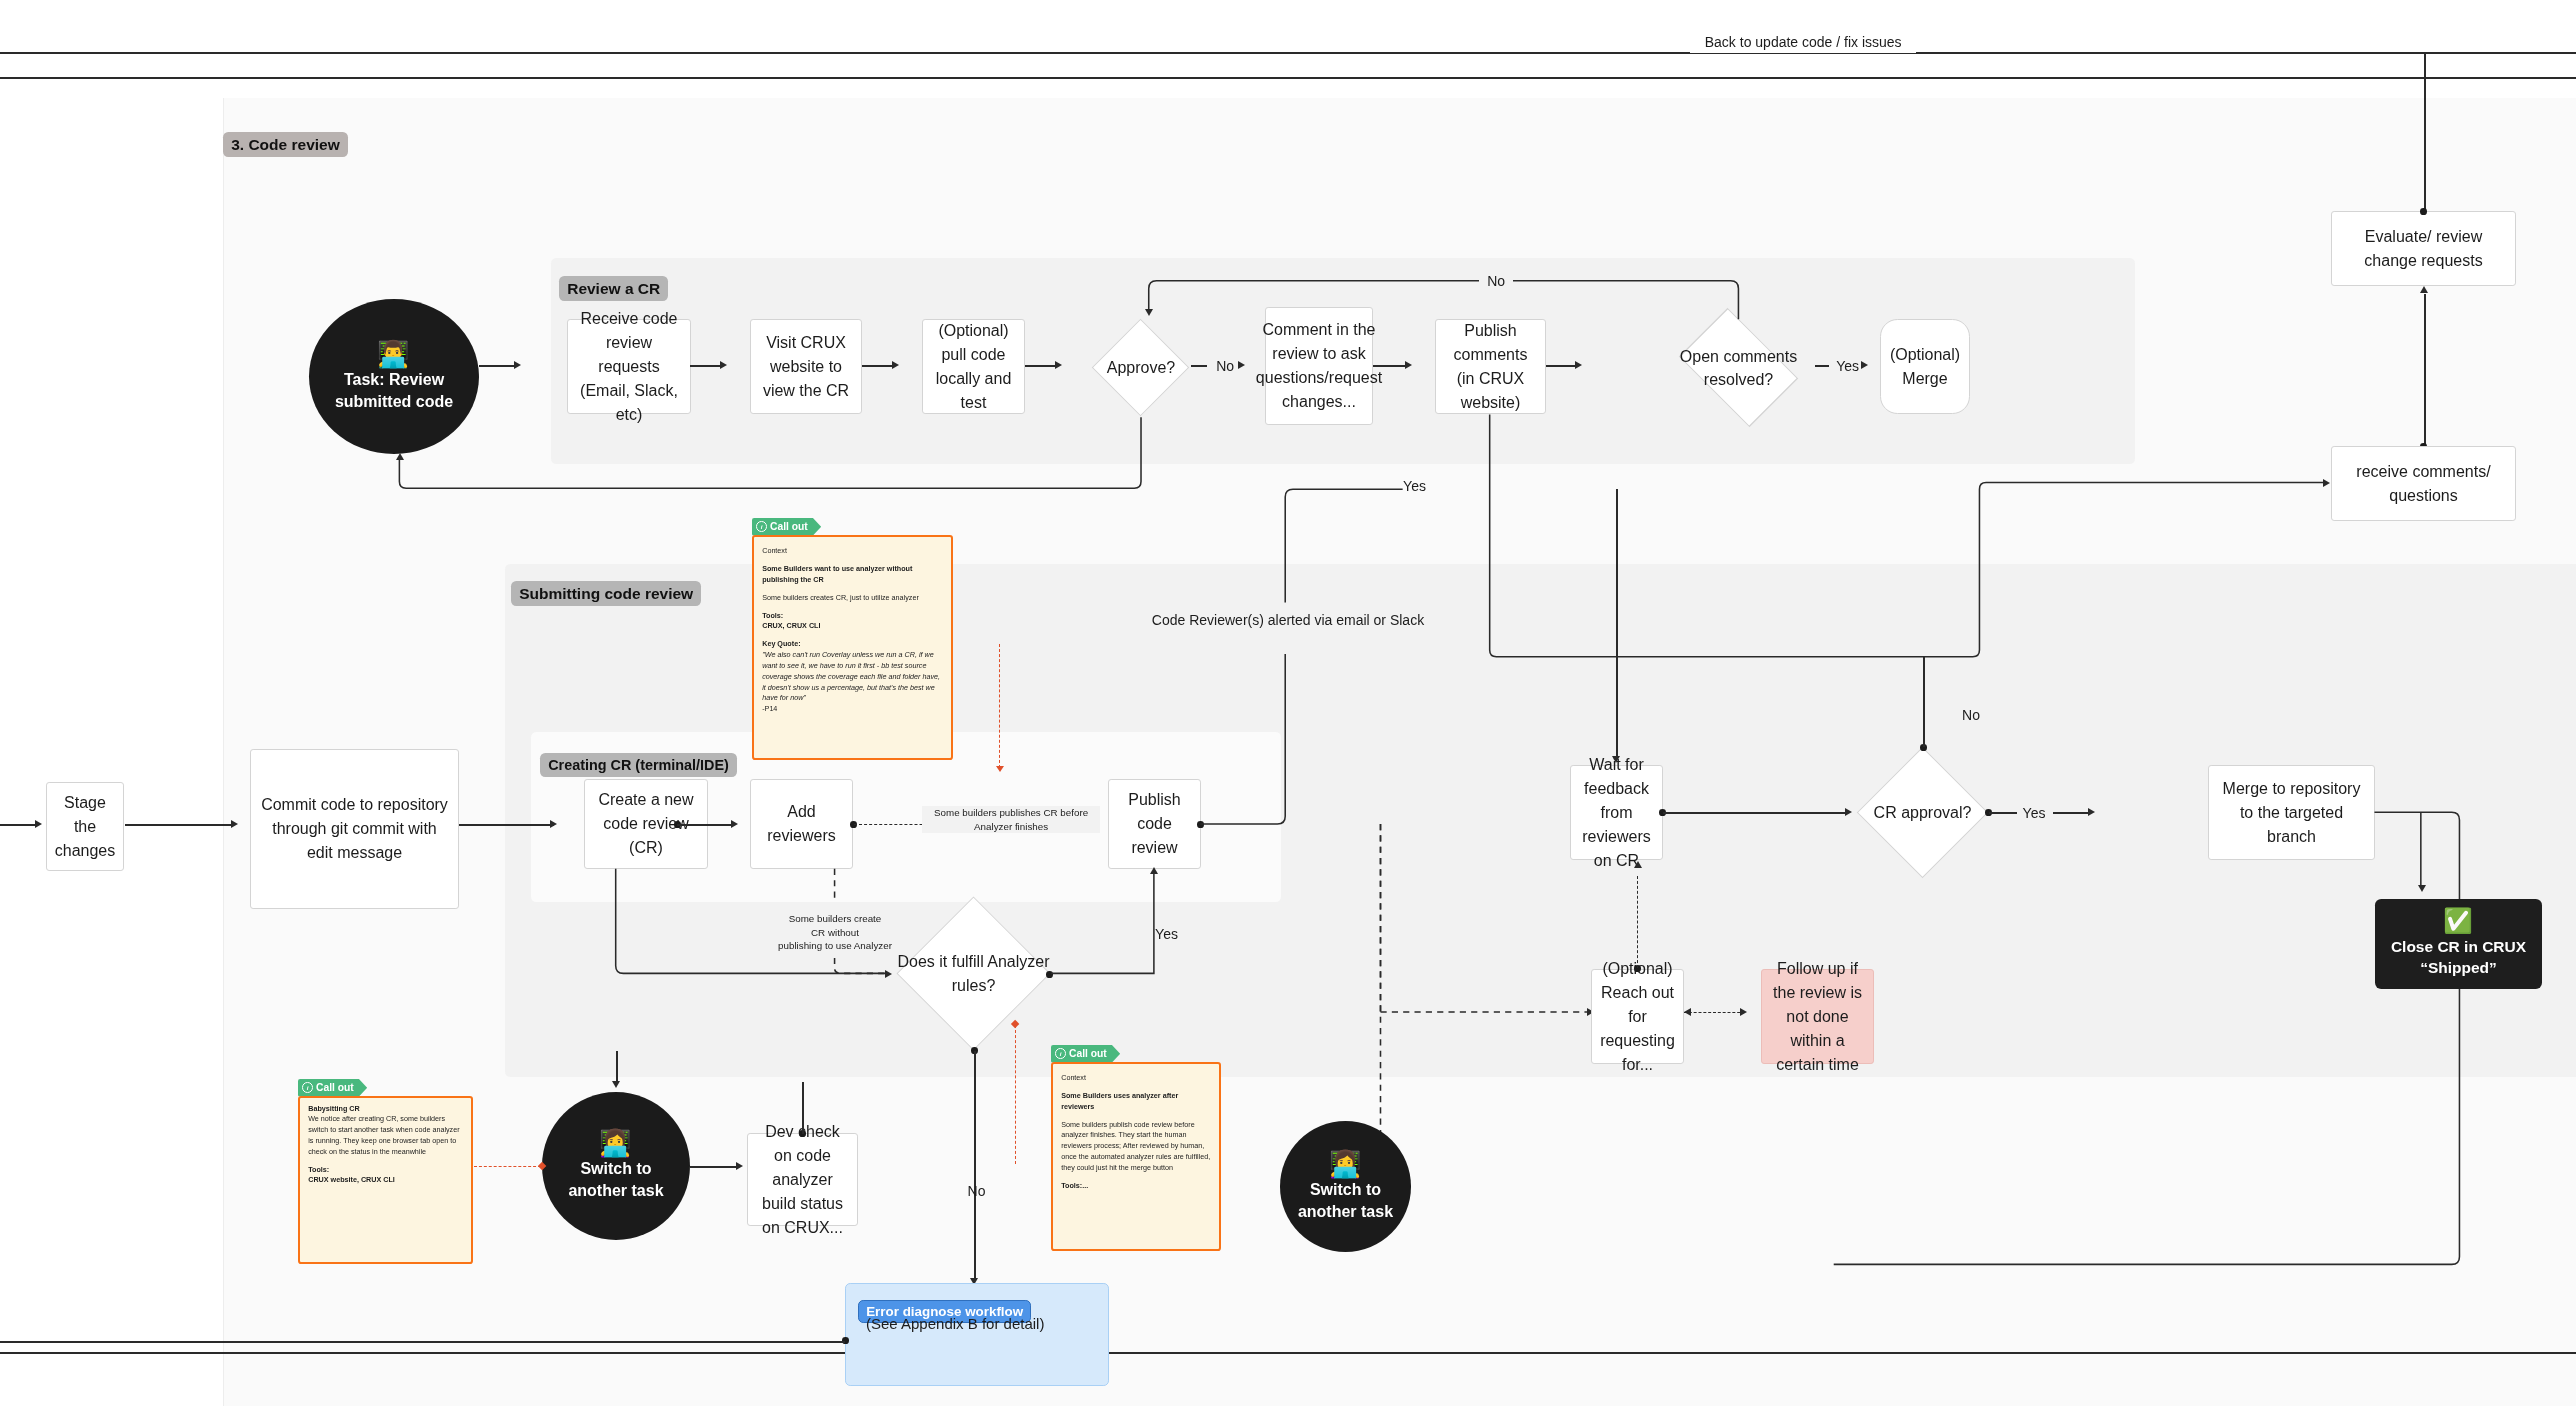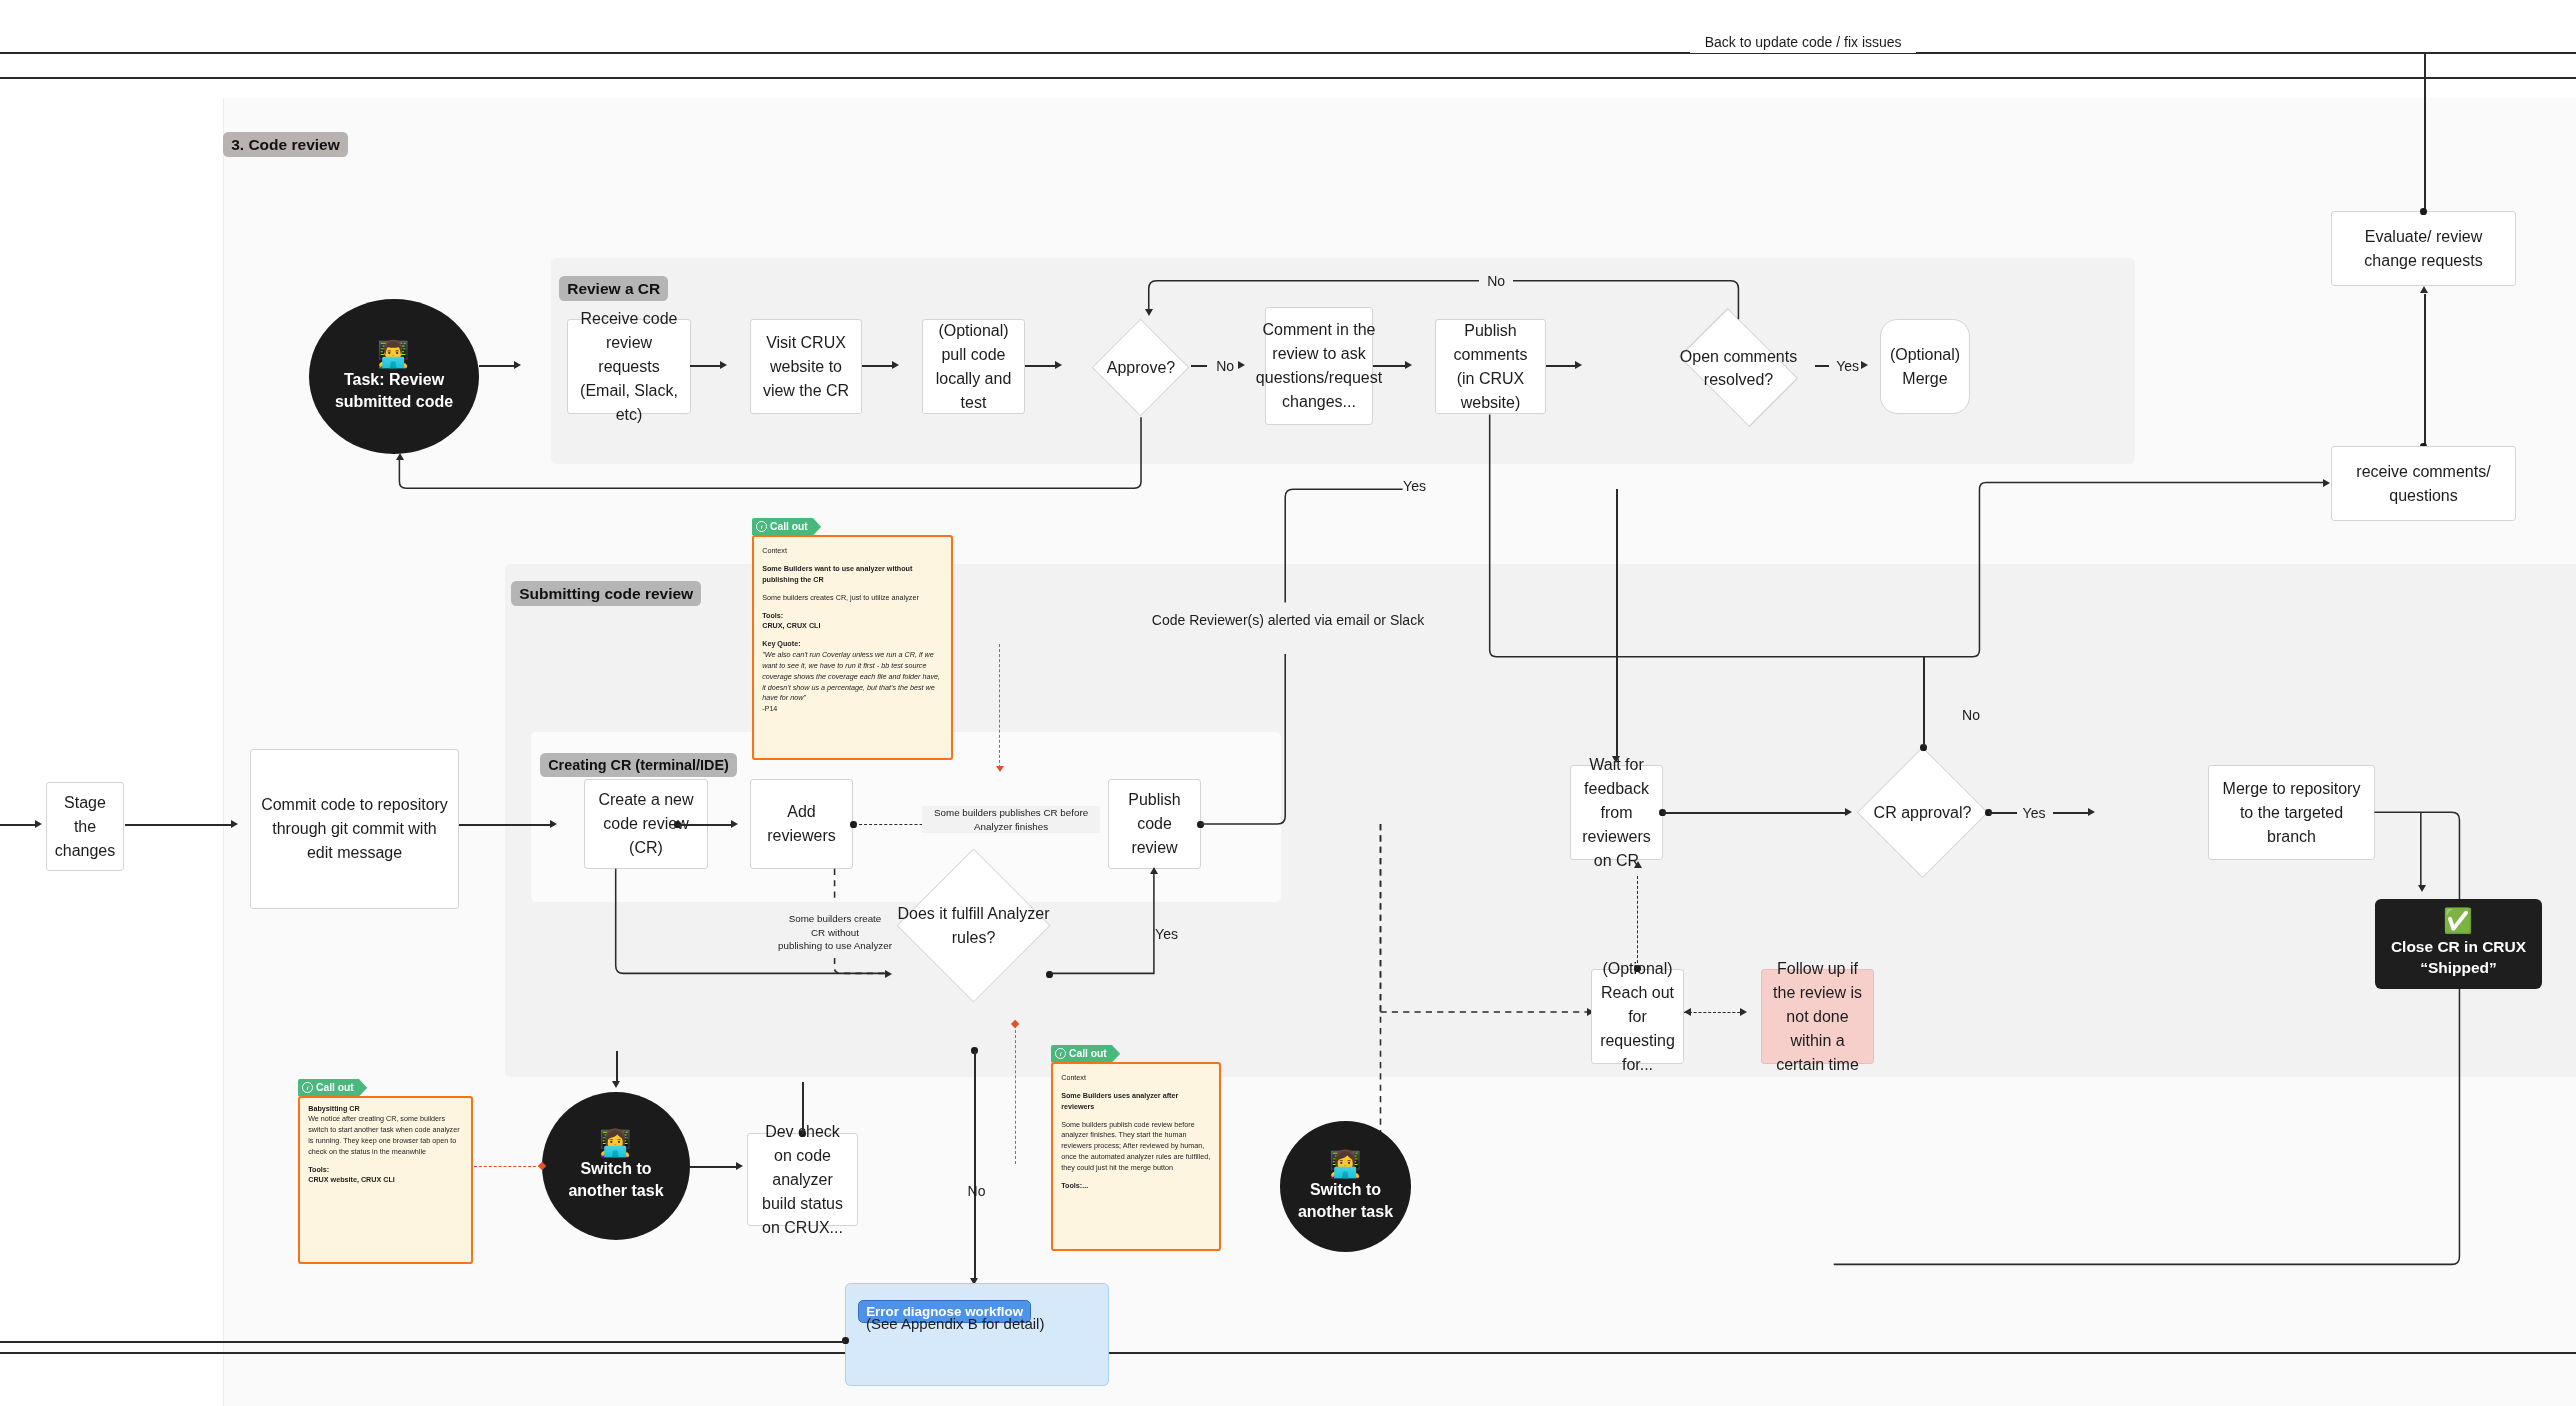--- a/index.html
+++ b/index.html
@@ -259,21 +259,21 @@
 
   <svg class="edges" viewBox="0 0 5094 2730" width="2624" height="1406">
     <path d="M2495,1270 L2495,1600" fill="none" stroke="#2a2a2a" stroke-width="0"></path>
     <path d="M2680,1600 L2680,1965" fill="none" stroke="#2a2a2a" stroke-width="3" stroke-dasharray="12 10"></path>
     <path d="M2680,1965 L3085,1965" fill="none" stroke="#2a2a2a" stroke-width="3" stroke-dasharray="12 10"></path>
     <path d="M2680,1600 L2680,2300" fill="none" stroke="#2a2a2a" stroke-width="3" stroke-dasharray="12 10"></path>
   </svg>
   <div class="arw r" style="left:1587px;top:1008px;"></div>
   <div class="arw d" style="left:1377px;top:1180px;"></div>
 
-  <div class="diamond" style="left:896px;top:848px;width:155px;height:155px;">
+  <div class="diamond" style="left:896px;top:896px;width:155px;height:155px;">
     <div class="shape" style="width:109px;height:109px;left:23px;top:23px;"></div>
     <div class="dlabel">Does it fulfill Analyzer rules?</div>
   </div>
 
   <svg class="edges" viewBox="0 0 5094 2730" width="2624" height="1406">
     <path d="M1195,1687 L1195,1875 Q1195,1890 1210,1890 L1722,1890" fill="none" stroke="#2a2a2a" stroke-width="3"></path>
   </svg>
   <div class="arw r" style="left:885px;top:970px;"></div>
 
   <svg class="edges" viewBox="0 0 5094 2730" width="2624" height="1406">

